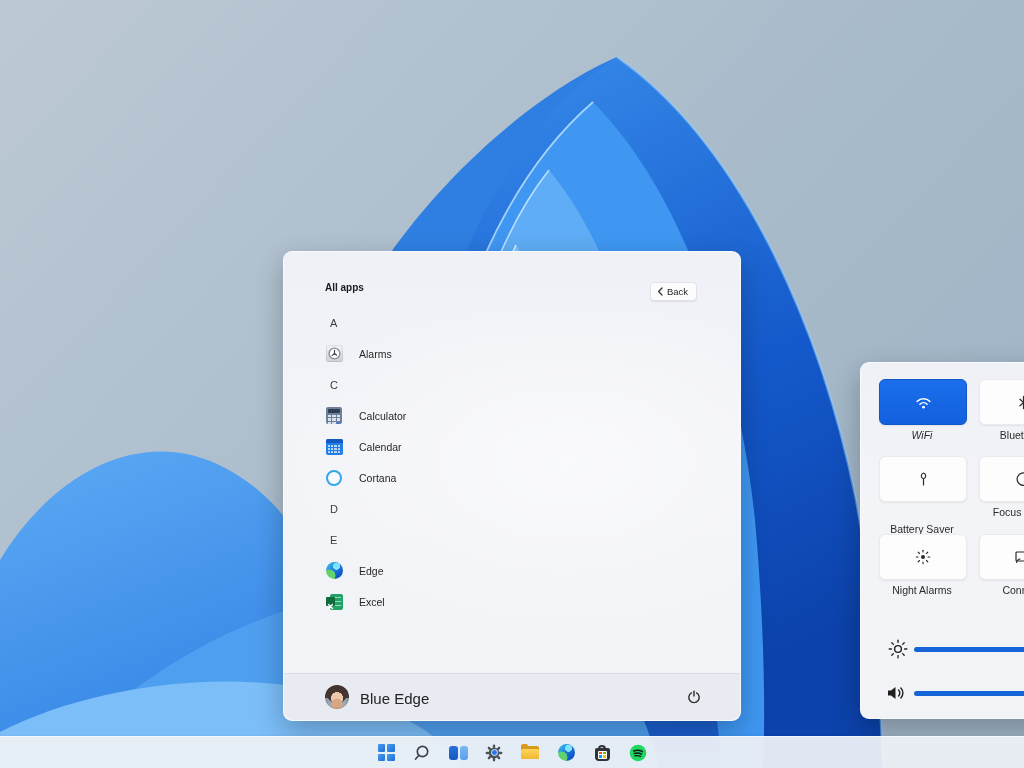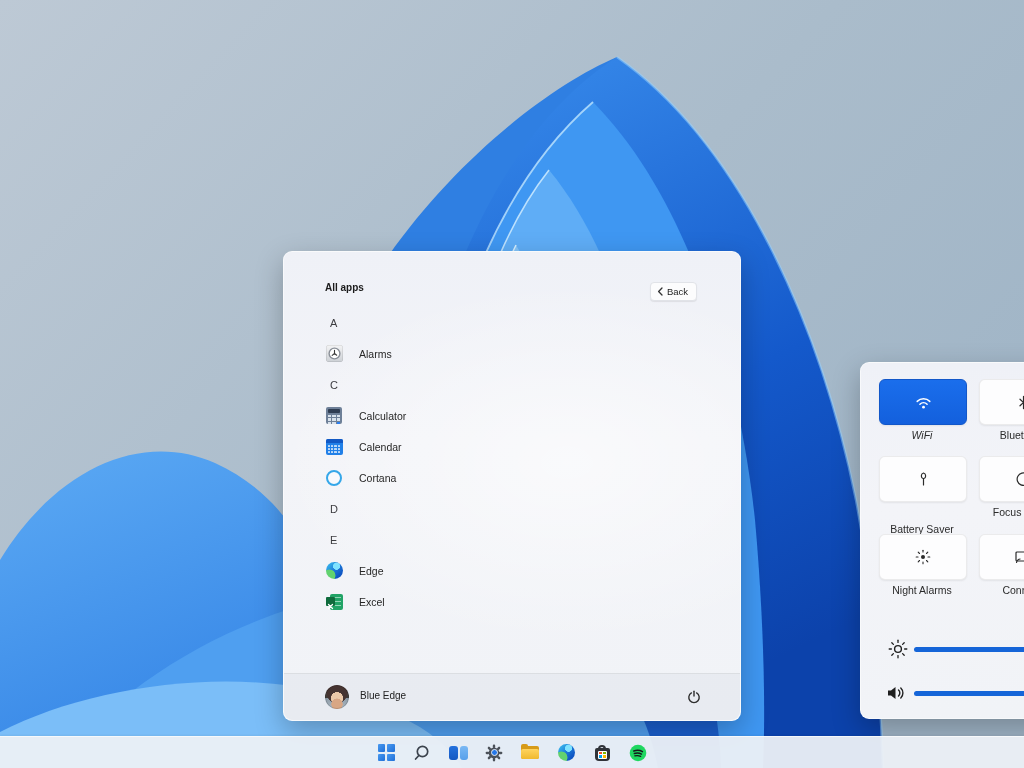--- a/index.html
+++ b/index.html
@@ -46,21 +46,21 @@
   }
   .avatar{
     position:absolute;left:41px;top:11px;width:24px;height:24px;border-radius:50%;
     background:
       radial-gradient(circle at 50% 80%,#d8a684 0 24%,rgba(0,0,0,0) 26%),
       radial-gradient(circle at 50% 55%,#ecc9a8 0 33%,rgba(0,0,0,0) 35%),
       radial-gradient(circle at 50% 32%,#463431 0 50%,rgba(0,0,0,0) 53%),
       linear-gradient(180deg,#5a524f 0%,#3d3936 55%,#8d9ba7 56%,#b0bcc6 100%);
     box-shadow:inset 0 0 0 1px rgba(0,0,0,0.15);
   }
-  .user-name{position:absolute;left:76px;top:16px;font-size:10px;color:#222;}
+  .user-name{position:absolute;left:76px;top:16px;font-size:15px;color:#222;}
   .power-btn{position:absolute;right:38px;top:15px;width:16px;height:16px;display:flex;align-items:center;justify-content:center;}
   
   .quick-settings{left:860px;top:362px;width:260px;height:355px;}
   .tile{
     position:absolute;width:86px;height:44px;border-radius:6px;
     background:#fdfdfe;border:1px solid rgba(0,0,0,0.07);
     box-shadow:0 1px 2px rgba(0,0,0,0.07);
     display:flex;align-items:center;justify-content:center;
   }
   .tile.active{background:linear-gradient(180deg,#1a6eec,#1360dd);border-color:#1257c9;}

